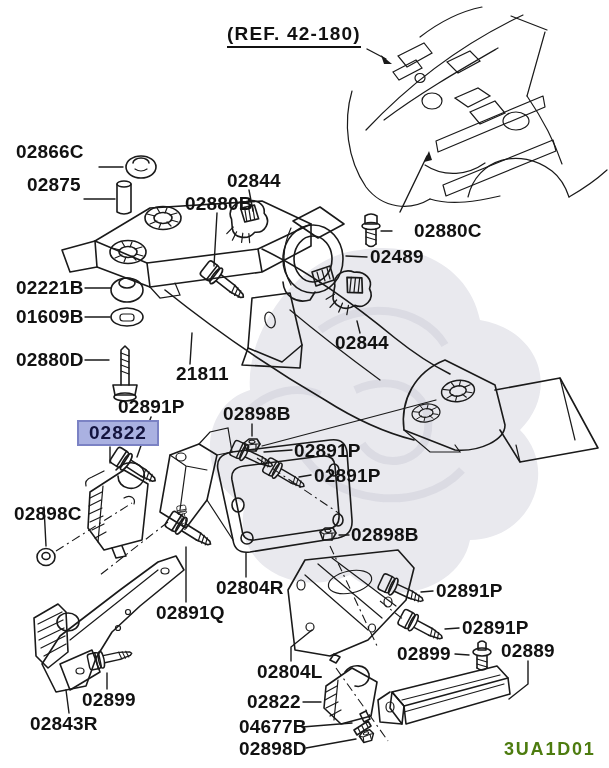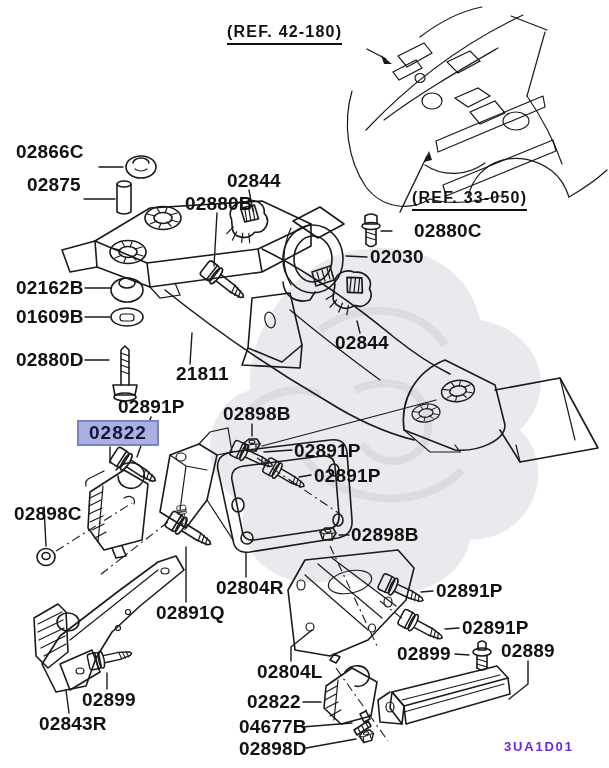--- a/index.html
+++ b/index.html
@@ -1,25 +1,25 @@
 <!DOCTYPE html>
 <html><head>
 <meta charset="utf-8">
 <style>
   html,body{margin:0;padding:0;background:#fff;}
   .stage{position:relative;width:609px;height:768px;background:#fff;overflow:hidden;
          font-family:"Liberation Sans",sans-serif;}
   .stage svg{position:absolute;left:0;top:0;}
   .lbl{position:absolute;font-weight:bold;font-size:19px;line-height:1.05;color:#111;
        white-space:nowrap;letter-spacing:0.2px;}
-  .ref{position:absolute;font-weight:bold;font-size:16px;line-height:1.05;color:#111;
+  .ref{position:absolute;font-weight:bold;font-size:19px;line-height:1.05;color:#111;
        letter-spacing:1.2px;border-bottom:2px solid #111;padding-bottom:2px;white-space:nowrap;}
   .hl{border:2px solid #7b82c4;background:#aab1e1;color:#14143f;
       padding:1px 10px;letter-spacing:1px;}
-  .code{position:absolute;font-weight:bold;font-size:13px;letter-spacing:1.8px;color:#6d28d9;}
+  .code{position:absolute;font-weight:bold;font-size:18px;letter-spacing:1.8px;color:#4d7c0f;}
   .art{stroke:#1a1a1a;stroke-width:1.6;fill:none;stroke-linecap:round;stroke-linejoin:round;}
   .thin{stroke:#1a1a1a;stroke-width:1.2;fill:none;stroke-linecap:round;}
   .lead{stroke:#1a1a1a;stroke-width:1.4;fill:none;stroke-linecap:round;}
   .dash{stroke:#1a1a1a;stroke-width:1.1;fill:none;stroke-dasharray:9 4 2 4;}
   .fillb{fill:#1a1a1a;stroke:none;}
 </style>
 </head>
 <body>
 
 <div class="stage">
@@ -312,48 +312,47 @@
     <path class="thin" d="M358,728 L360,732 M362,726 L364,730 M366,723 L368,727"></path>
     <path class="lead" d="M302,727 L352,723"></path>
   </g>
   <g>
     <use href="#nut3d" transform="translate(367,737) scale(0.9) rotate(-15)"></use>
     <path class="lead" d="M306,748 L356,739"></path>
   </g>
 </svg>
 
 <div class="ref" style="left:227px;top:24px">(REF. 42-180)</div>
-<div class="ref" style="left:412px;top:190px">(REF. 33-050)</div>
 
 <div class="lbl" style="left:16px;top:142px">02866C</div>
 <div class="lbl" style="left:27px;top:175px">02875</div>
 <div class="lbl" style="left:227px;top:171px">02844</div>
 <div class="lbl" style="left:185px;top:194px">02880B</div>
 <div class="lbl" style="left:414px;top:221px">02880C</div>
-<div class="lbl" style="left:370px;top:247px">02030</div>
-<div class="lbl" style="left:16px;top:278px">02162B</div>
+<div class="lbl" style="left:370px;top:247px">02489</div>
+<div class="lbl" style="left:16px;top:278px">02221B</div>
 <div class="lbl" style="left:16px;top:307px">01609B</div>
 <div class="lbl" style="left:335px;top:333px">02844</div>
 <div class="lbl" style="left:16px;top:350px">02880D</div>
 <div class="lbl" style="left:176px;top:364px">21811</div>
 <div class="lbl" style="left:118px;top:397px">02891P</div>
 <div class="lbl" style="left:223px;top:404px">02898B</div>
 <div class="lbl hl" style="left: 77px; top: 420px; background: rgb(170, 177, 225); border-color: rgb(123, 130, 196); color: rgb(20, 20, 63);">02822</div>
 <div class="lbl" style="left:294px;top:441px">02891P</div>
 <div class="lbl" style="left:314px;top:466px">02891P</div>
 <div class="lbl" style="left:14px;top:504px">02898C</div>
 <div class="lbl" style="left:351px;top:525px">02898B</div>
 <div class="lbl" style="left:216px;top:578px">02804R</div>
 <div class="lbl" style="left:156px;top:603px">02891Q</div>
 <div class="lbl" style="left:436px;top:581px">02891P</div>
 <div class="lbl" style="left:462px;top:618px">02891P</div>
 <div class="lbl" style="left:397px;top:644px">02899</div>
 <div class="lbl" style="left:501px;top:641px">02889</div>
 <div class="lbl" style="left:257px;top:662px">02804L</div>
 <div class="lbl" style="left:82px;top:690px">02899</div>
-<div class="lbl" style="left:39px;top:714px">02843R</div>
+<div class="lbl" style="left:30px;top:714px">02843R</div>
 <div class="lbl" style="left:247px;top:692px">02822</div>
 <div class="lbl" style="left:239px;top:717px">04677B</div>
 <div class="lbl" style="left:239px;top:739px">02898D</div>
 
 <div class="code" style="left:504px;top:739px">3UA1D01</div>
 
 </div>
 
 </body></html>

